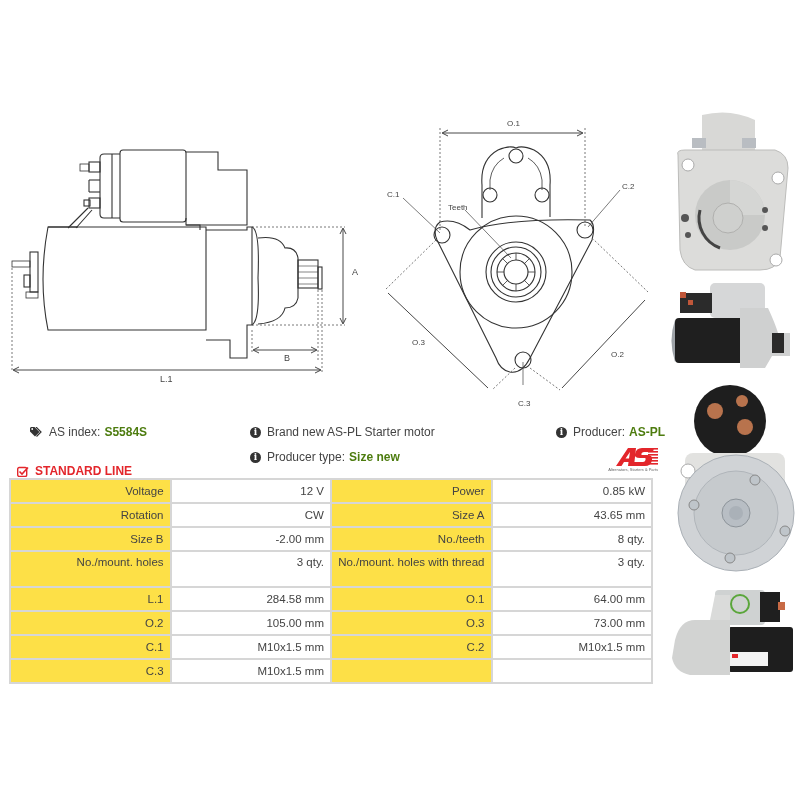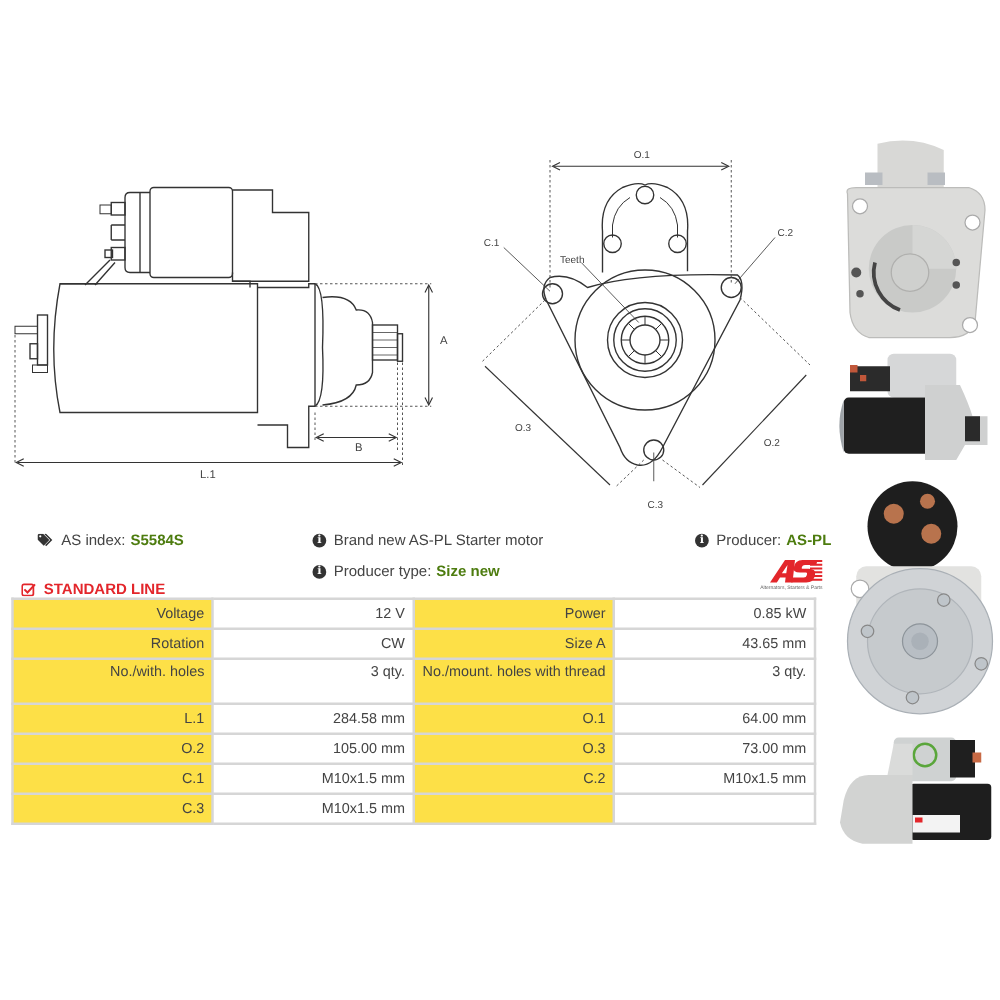--- a/index.html
+++ b/index.html
@@ -268,22 +268,28 @@
       <td class="val">12 V</td>
       <td class="lab">Power</td>
       <td class="val">0.85 kW</td>
     </tr>
     <tr>
       <td class="lab">Rotation</td>
       <td class="val">CW</td>
       <td class="lab">Size A</td>
       <td class="val">43.65 mm</td>
     </tr>
+    <tr>
+      <td class="lab">Size B</td>
+      <td class="val">-2.00 mm</td>
+      <td class="lab">No./teeth</td>
+      <td class="val">8 qty.</td>
+    </tr>
     <tr class="tall">
-      <td class="lab">No./with. holes</td>
+      <td class="lab">No./mount. holes</td>
       <td class="val">3 qty.</td>
       <td class="lab">No./mount. holes with thread</td>
       <td class="val">3 qty.</td>
     </tr>
     <tr>
       <td class="lab">L.1</td>
       <td class="val">284.58 mm</td>
       <td class="lab">O.1</td>
       <td class="val">64.00 mm</td>
     </tr>

